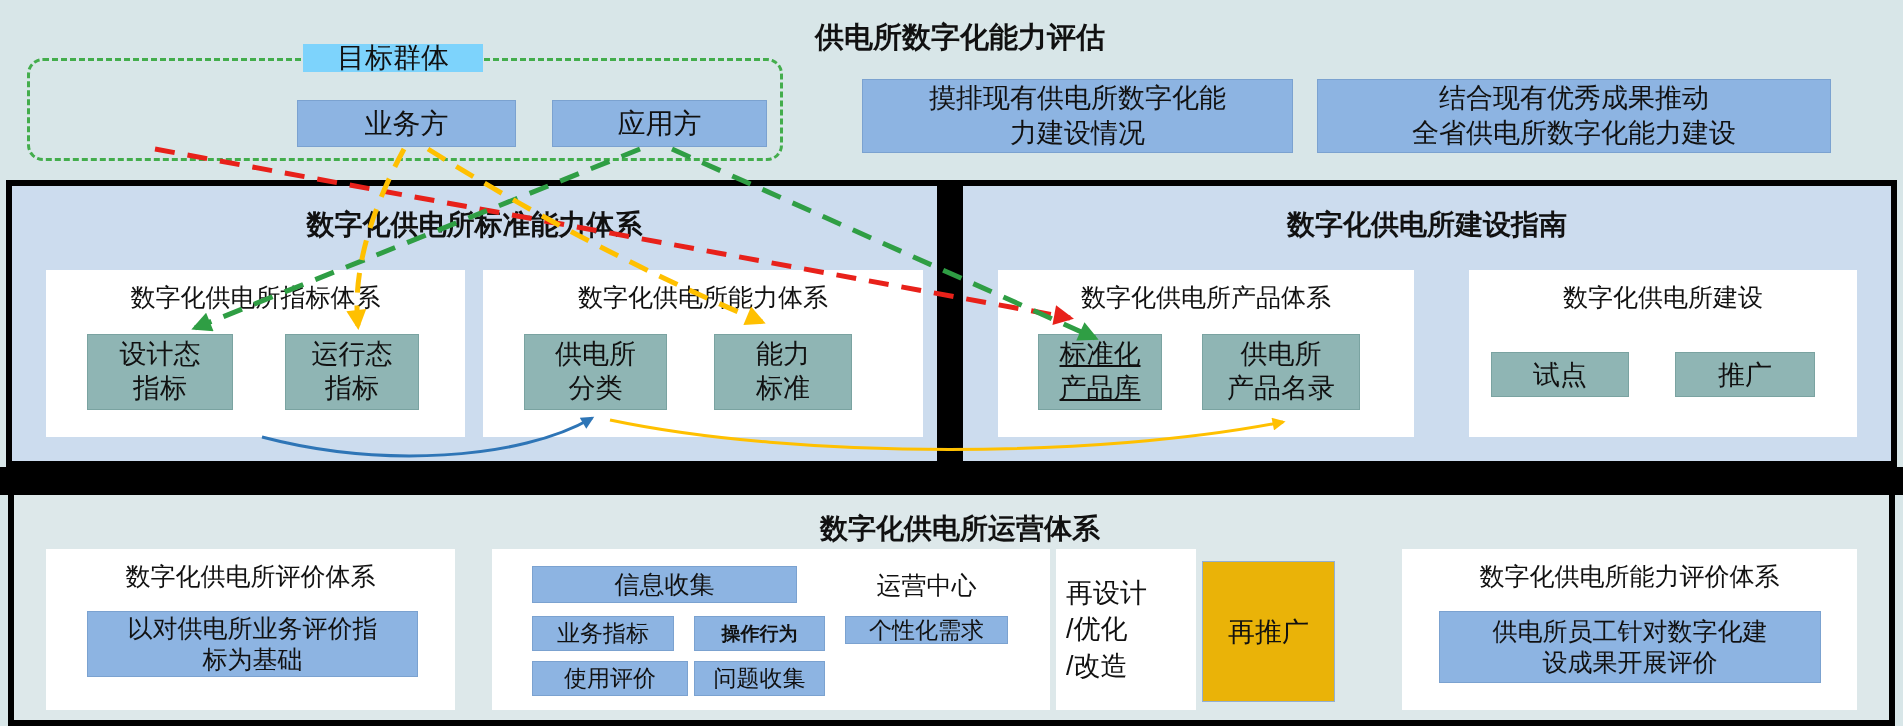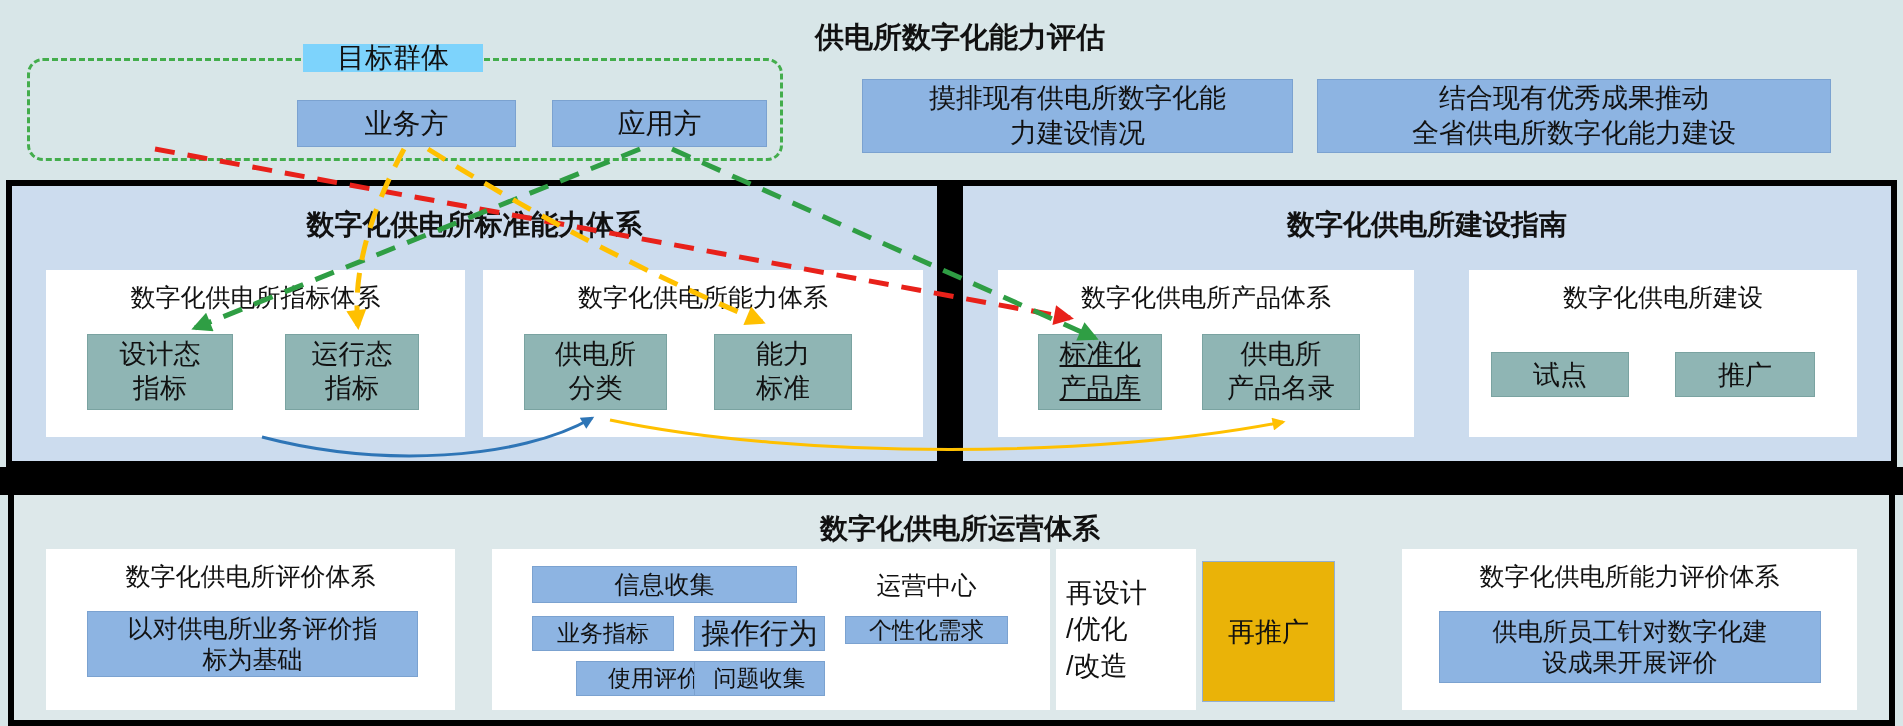--- a/index.html
+++ b/index.html
@@ -76,23 +76,23 @@
   <div class="abs panel" style="left:46px;top:549px;width:409px;height:161px;"></div>
   <div class="abs paneltitle" style="left:46px;top:560px;width:409px;">数字化供电所评价体系</div>
   <div class="abs center bluebox pre" style="left:87px;top:611px;width:331px;height:66px;font-size:25px;line-height:1.25;">以对供电所业务评价指
 标为基础</div>
 
   <div class="abs panel" style="left:492px;top:549px;width:558px;height:161px;"></div>
   <div class="abs center bluebox" style="left:524px;top:566px;width:265px;height:37px;font-size:25px;margin-left:8px;">信息收集</div>
   <div class="abs center" style="left:845px;top:570px;width:163px;height:30px;font-size:25px;">运营中心</div>
 
   <div class="abs center bluebox" style="left:532px;top:616px;width:142px;height:35px;font-size:23px;">业务指标</div>
-  <div class="abs center bluebox" style="left:694px;top:616px;width:131px;height:35px;font-size:29px;">操作行为</div>
+  <div class="abs center bluebox" style="left:694px;top:616px;width:131px;height:35px;font-size:19px;font-weight:bold;">操作行为</div>
   <div class="abs center bluebox" style="left:845px;top:616px;width:163px;height:28px;font-size:23px;">个性化需求</div>
-  <div class="abs center bluebox" style="left:532px;top:661px;width:156px;height:35px;font-size:23px;margin-left:44px;">使用评价</div>
+  <div class="abs center bluebox" style="left:532px;top:661px;width:156px;height:35px;font-size:23px;">使用评价</div>
   <div class="abs center bluebox" style="left:694px;top:661px;width:131px;height:35px;font-size:23px;">问题收集</div>
 
   <div class="abs panel" style="left:1056px;top:549px;width:140px;height:161px;"></div>
   <div class="abs pre" style="left:1066px;top:549px;width:130px;height:161px;display:flex;align-items:center;font-size:27px;line-height:1.35;">再设计
 /优化
 /改造</div>
 
   <div class="abs center" style="left:1202px;top:561px;width:133px;height:141px;background:#eab308;border:1px solid #93afd2;font-size:27px;">再推广</div>
 
   <div class="abs panel" style="left:1402px;top:549px;width:455px;height:161px;"></div>

